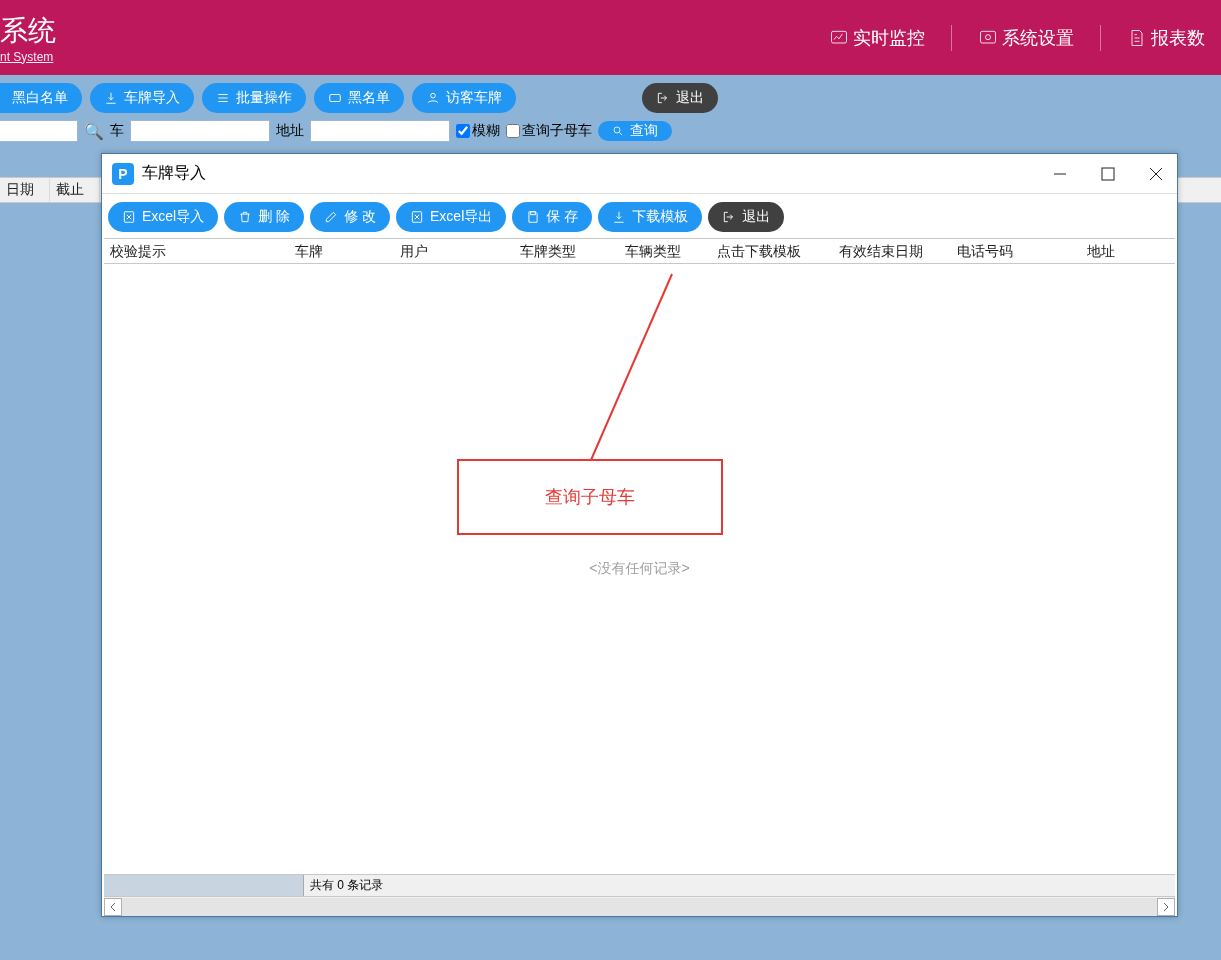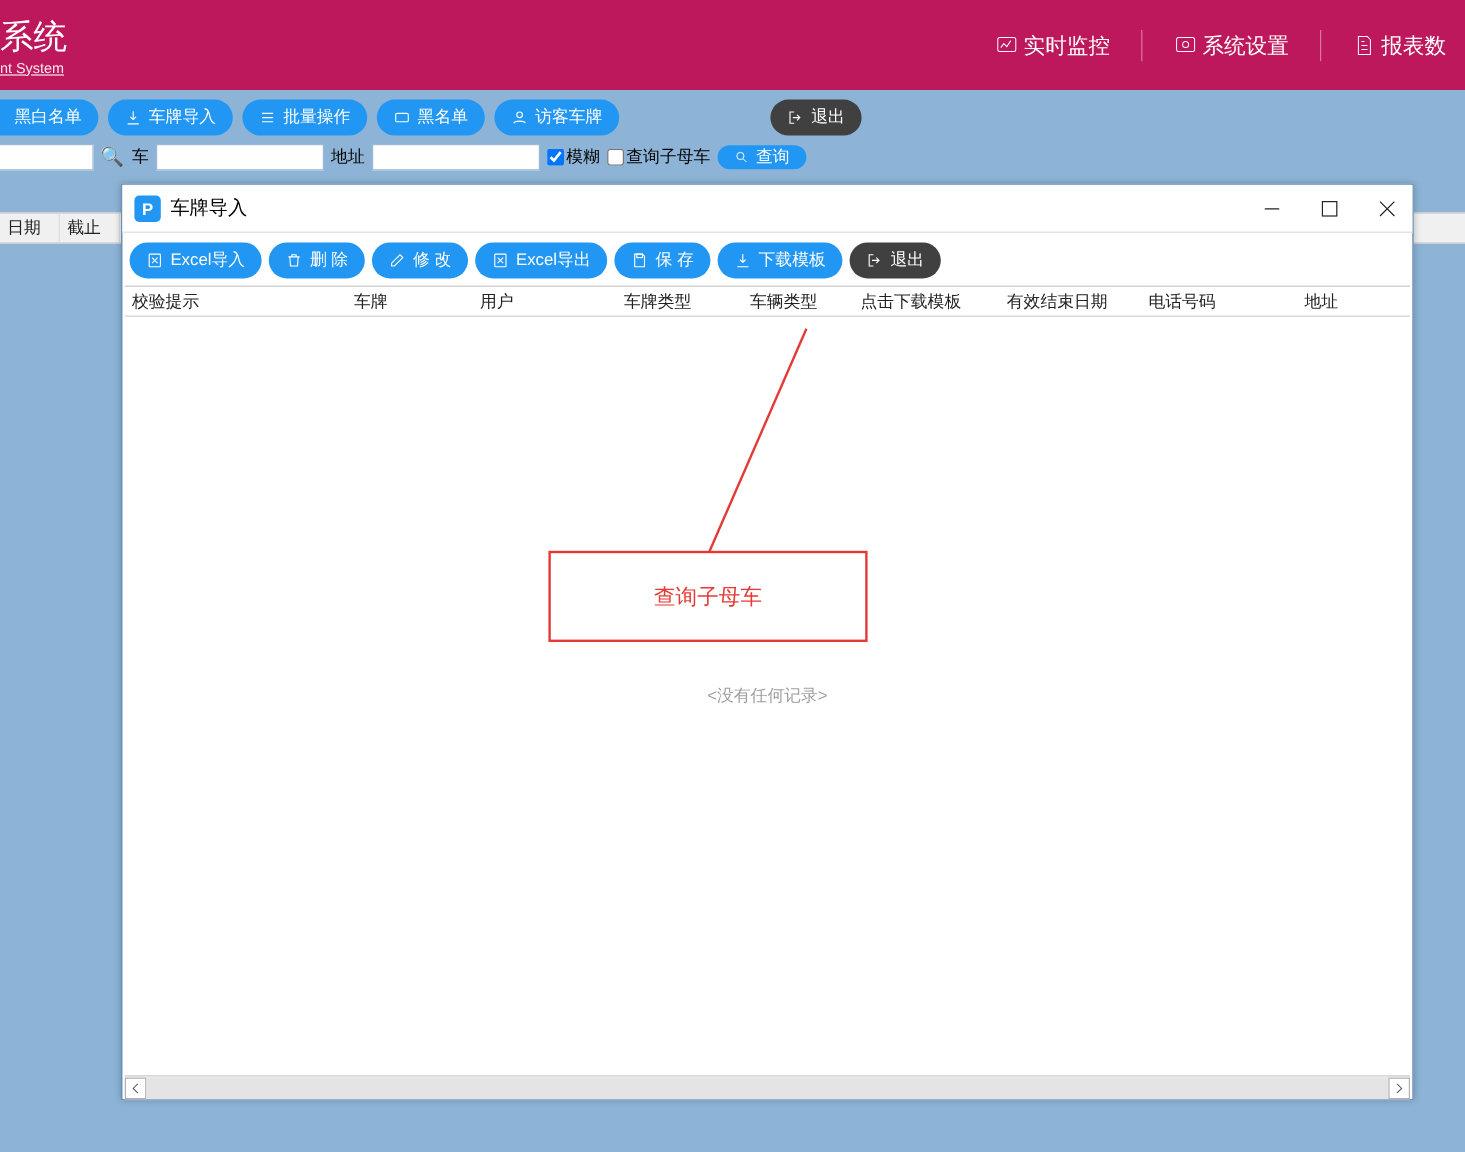--- a/index.html
+++ b/index.html
@@ -365,20 +365,24 @@
       <div class="empty-msg">&lt;没有任何记录&gt;</div>
 
       <svg style="position:absolute;left:0;top:0;pointer-events:none" width="700" height="260">
         <line x1="487" y1="196" x2="568" y2="10" stroke="#e53935" stroke-width="2"></line>
       </svg>
       <div class="anno-box">
         <span>查询子母车</span>
       </div>
     </div>
 
+    <div class="dlg-statusbar">
+      <div class="gap"></div>
+      <div class="lbl">共有 0 条记录</div>
+    </div>
     <div class="dlg-scroll">
       <div class="sbtn">
         <svg width="8" height="8" viewBox="0 0 8 8">
             <path d="M6 0L2 4l4 4" fill="none" stroke="#666"></path>
           </svg>
       </div>
       <div class="track"></div>
       <div class="sbtn">
         <svg width="8" height="8" viewBox="0 0 8 8">
             <path d="M2 0l4 4-4 4" fill="none" stroke="#666"></path>

